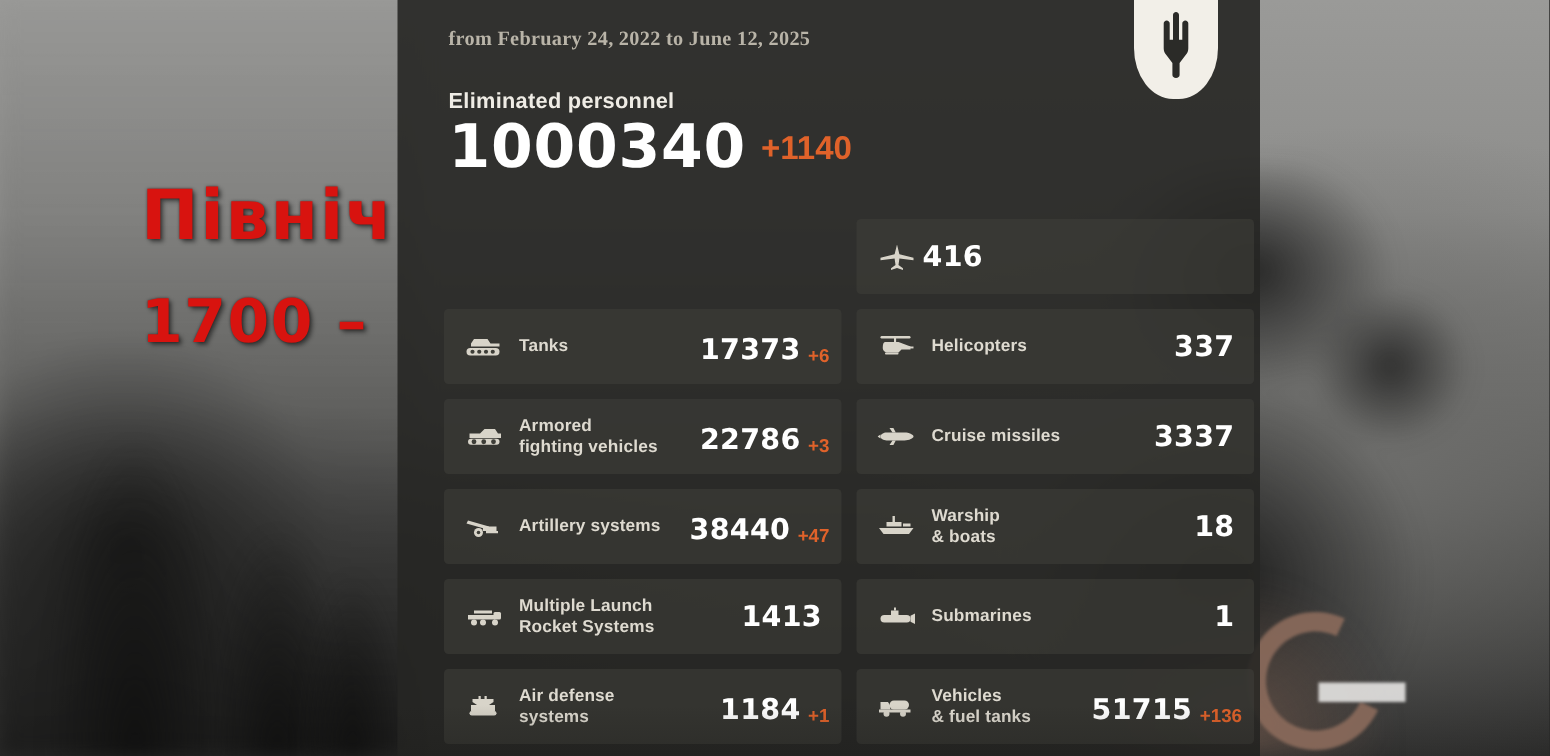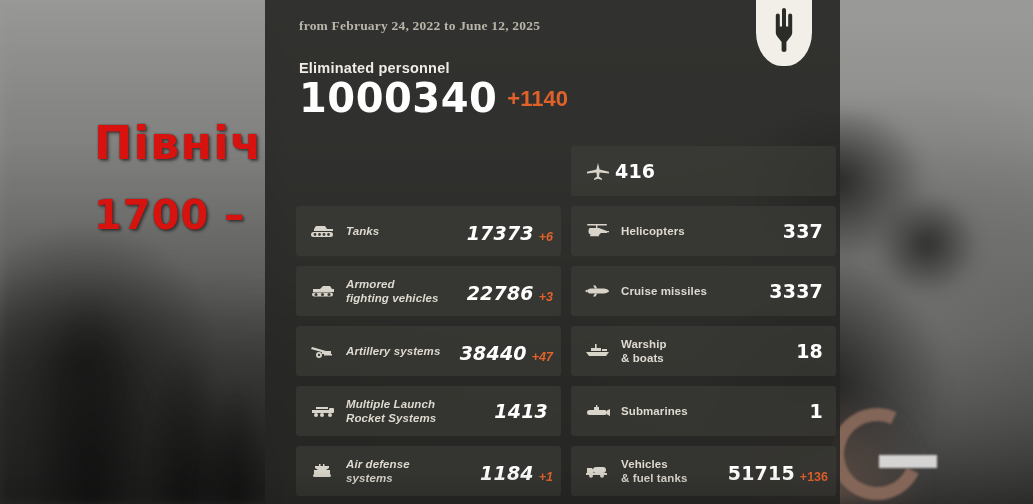--- a/index.html
+++ b/index.html
@@ -139,21 +139,21 @@
     margin-left: 10px; margin-top: 8px;
   }
 
   
   #grid {
     position: absolute; left: 296px; top: 146px;
     width: 540px;
     display: flex; gap: 10px;
   }
   .col { width: 265px; display: flex; flex-direction: column; gap: 10px; }
-  #col-left { margin-top: 60px; font-style: italic; }
+  #col-left { margin-top: 60px; }
 
   .row {
     height: 50px;
     background: rgba(64,64,58,0.55);
     border-radius: 3px;
     display: flex; align-items: center;
     padding: 0 8px 0 10px;
   }
   .row .ic {
     width: 34px; min-width: 34px; height: 30px;

